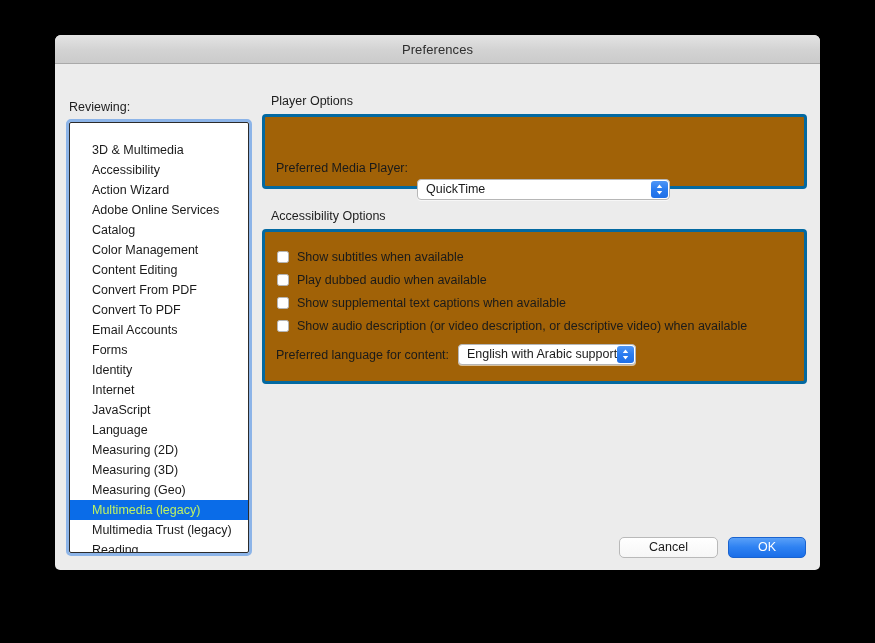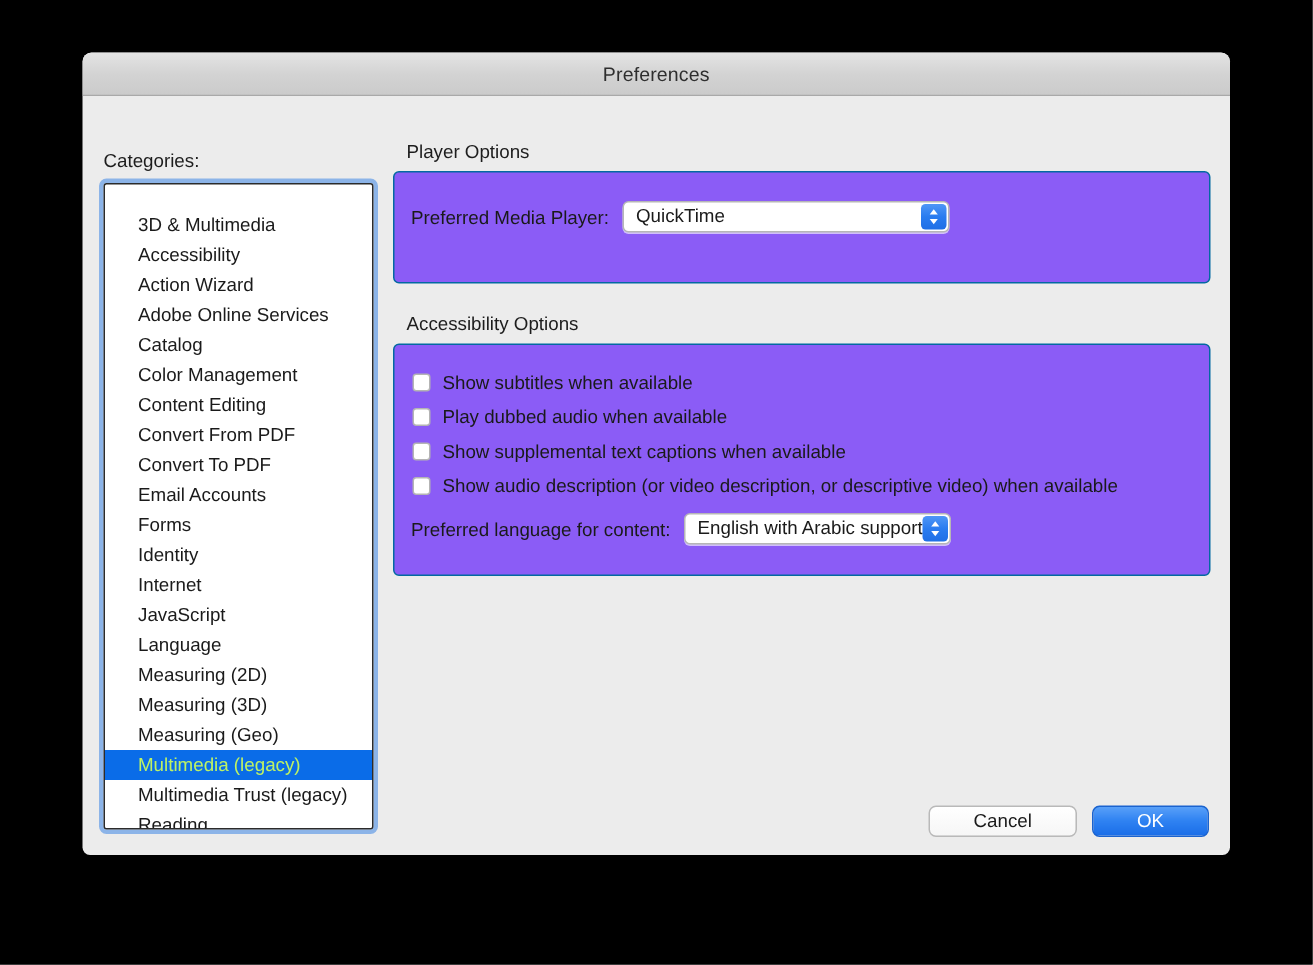--- a/index.html
+++ b/index.html
@@ -108,22 +108,22 @@
     top: 30px;
     width: 545px;
   }
 
   .group-title {
     font-size: 12.5px;
     color: #1d1d1d;
     margin: 0 0 6px 9px;
   }
   .groupbox {
-    background: #8b5cf6;
-    border: 1px solid #0369a1;
+    background: #a16207;
+    border: 3px solid #0369a1;
     border-radius: 4px;
     box-sizing: border-box;
   }
 
   .player-group {
     width: 545px;
     height: 75px;
     position: relative;
   }
   .row-player {
@@ -167,21 +167,21 @@
     width: 17px;
     background: linear-gradient(to bottom, #4f96f6 0%, #2a7cf0 50%, #1f6fe6 100%);
     border-radius: 3px;
     display: flex;
     flex-direction: column;
     align-items: center;
     justify-content: center;
   }
   .popup-arrows svg { display: block; }
 
-  .pm-popup { width: 218px; }
+  .pm-popup { width: 253px; margin-top: 43px; }
   .lang-popup { width: 178px; }
 
   .access-group {
     width: 545px;
     height: 155px;
     position: relative;
     margin-top: 22px;
   }
   .check-row {
     position: absolute;
@@ -247,21 +247,21 @@
 <body>
 
 <div class="window">
 
   <div class="titlebar">
     <span class="titlebar-title">Preferences</span>
   </div>
 
   <div class="window-body">
 
-    <div class="categories-label">Categories:</div>
+    <div class="categories-label">Reviewing:</div>
 
     <div class="list-focus">
       <div class="list-inner">
         <div class="list-scroll" id="category-list">
             <div class="list-item">3D &amp; Multimedia</div>
             <div class="list-item">Accessibility</div>
             <div class="list-item">Action Wizard</div>
             <div class="list-item">Adobe Online Services</div>
             <div class="list-item">Catalog</div>
             <div class="list-item">Color Management</div>

